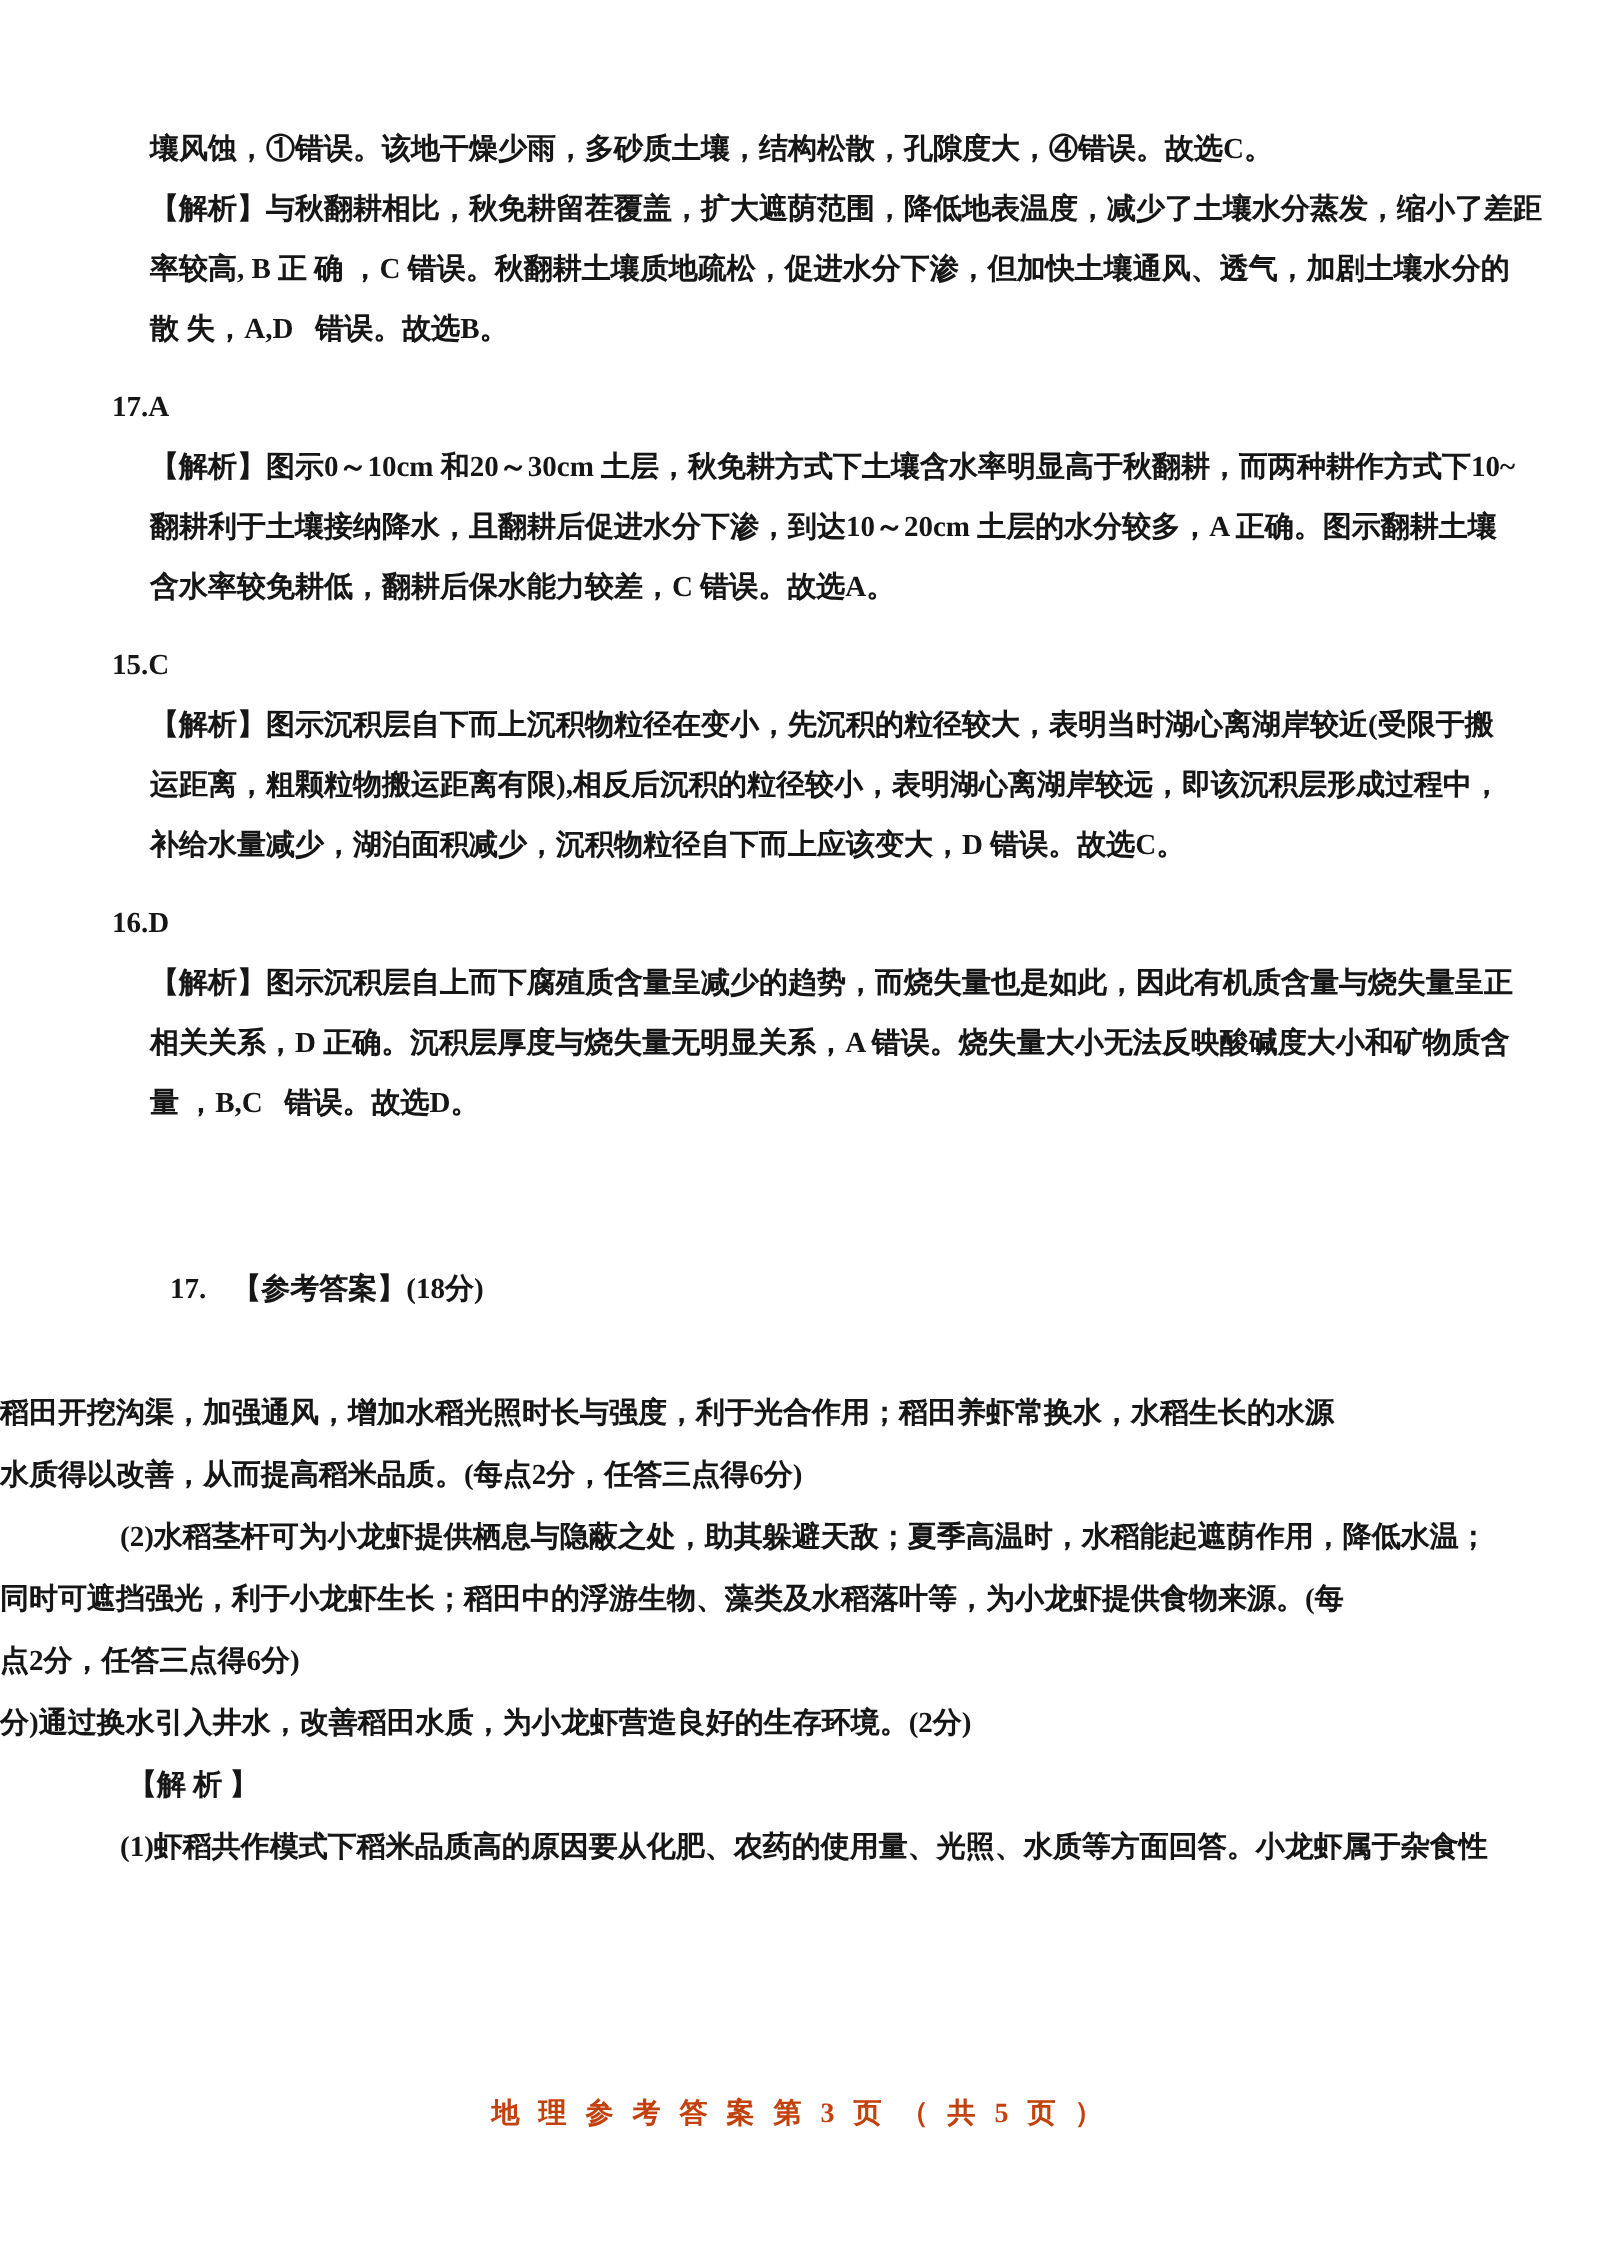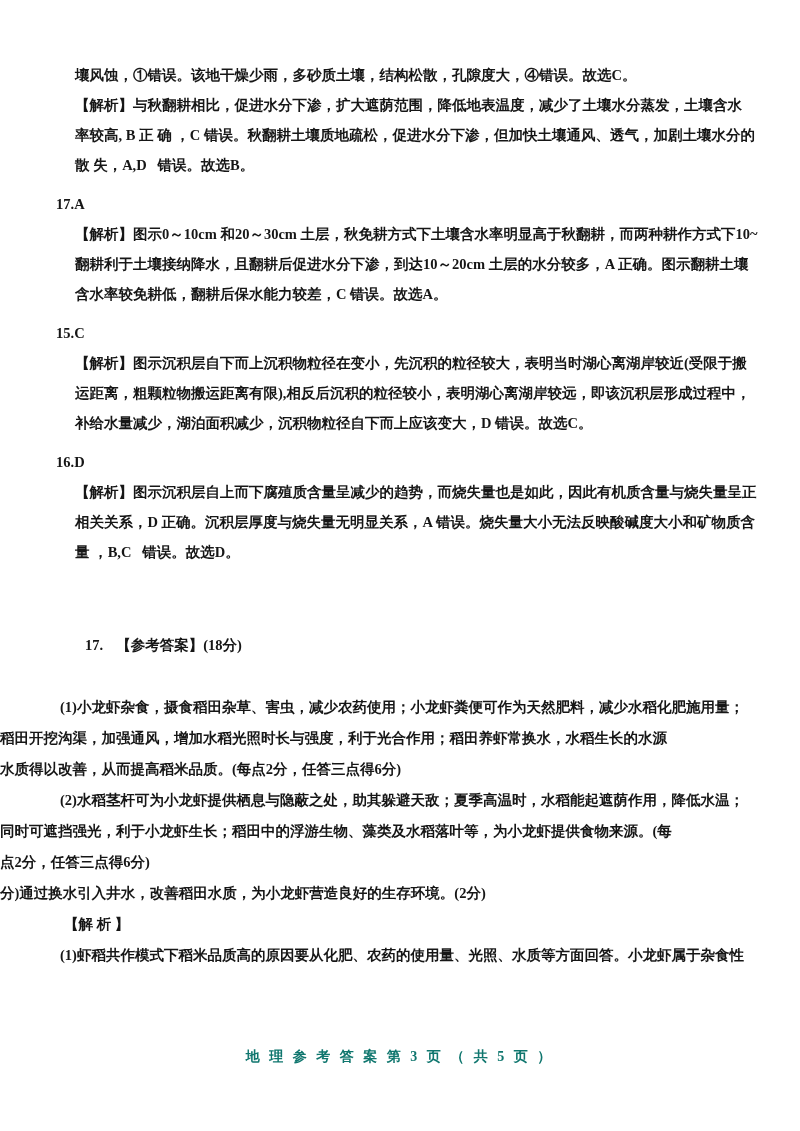--- a/index.html
+++ b/index.html
@@ -26,33 +26,33 @@
   .q17 .line{line-height:31px;}
   .q17-header{padding-left:56px;}
   .q17-header .title{margin-left:13px;}
   .line.part{padding-left:60px;}                 
   .line.cont{}                 
   .line.alabel{padding-left:64px;}               
   .footer{
     position:absolute;left:0;right:0;top:1048px;
     text-align:center;
     font-size:14px;letter-spacing:3px;
-    color:#0f766e;white-space:pre;
+    color:#c2410c;white-space:pre;
   }
 </style>
 </head>
 <body>
 
 <div class="page">
   <div class="content">
 
     <div class="line body">壤风蚀，①错误。该地干燥少雨，多砂质土壤，结构松散，孔隙度大，④错误。故选C。</div>
 
     <section>
-      <div class="line body">【解析】与秋翻耕相比，促进水分下渗，扩大遮荫范围，降低地表温度，减少了土壤水分蒸发，土壤含水</div>
+      <div class="line body">【解析】与秋翻耕相比，秋免耕留茬覆盖，扩大遮荫范围，降低地表温度，减少了土壤水分蒸发，缩小了差距</div>
       <div class="line body">率较高, B 正 确 ，C 错误。秋翻耕土壤质地疏松，促进水分下渗，但加快土壤通风、透气，加剧土壤水分的</div>
       <div class="line body">散 失，A,D   错误。故选B。</div>
     </section>
 
     <section>
       <div class="line num">17.A</div>
       <div class="line body">【解析】图示0～10cm 和20～30cm 土层，秋免耕方式下土壤含水率明显高于秋翻耕，而两种耕作方式下10~</div>
       <div class="line body">翻耕利于土壤接纳降水，且翻耕后促进水分下渗，到达10～20cm 土层的水分较多，A 正确。图示翻耕土壤</div>
       <div class="line body">含水率较免耕低，翻耕后保水能力较差，C 错误。故选A。</div>
     </section>
@@ -68,21 +68,20 @@
       <div class="line num">16.D</div>
       <div class="line body">【解析】图示沉积层自上而下腐殖质含量呈减少的趋势，而烧失量也是如此，因此有机质含量与烧失量呈正</div>
       <div class="line body">相关关系，D 正确。沉积层厚度与烧失量无明显关系，A 错误。烧失量大小无法反映酸碱度大小和矿物质含</div>
       <div class="line body">量 ，B,C   错误。故选D。</div>
     </section>
 
     <section class="q17">
       <div class="line q17-header">
         <span>17.</span><span class="title">【参考答案】(18分)</span>
       </div>
-      <div class="line part">(1)小龙虾杂食，摄食稻田杂草、害虫，减少农药使用；小龙虾粪便可作为天然肥料，减少水稻化肥施用量；</div>
       <div class="line cont">稻田开挖沟渠，加强通风，增加水稻光照时长与强度，利于光合作用；稻田养虾常换水，水稻生长的水源</div>
       <div class="line cont">水质得以改善，从而提高稻米品质。(每点2分，任答三点得6分)</div>
 
       <div class="line part">(2)水稻茎杆可为小龙虾提供栖息与隐蔽之处，助其躲避天敌；夏季高温时，水稻能起遮荫作用，降低水温；</div>
       <div class="line cont">同时可遮挡强光，利于小龙虾生长；稻田中的浮游生物、藻类及水稻落叶等，为小龙虾提供食物来源。(每</div>
       <div class="line cont">点2分，任答三点得6分)</div>
 
       <div class="line cont">分)通过换水引入井水，改善稻田水质，为小龙虾营造良好的生存环境。(2分)</div>
 
       <div class="line alabel">【解 析 】</div>

